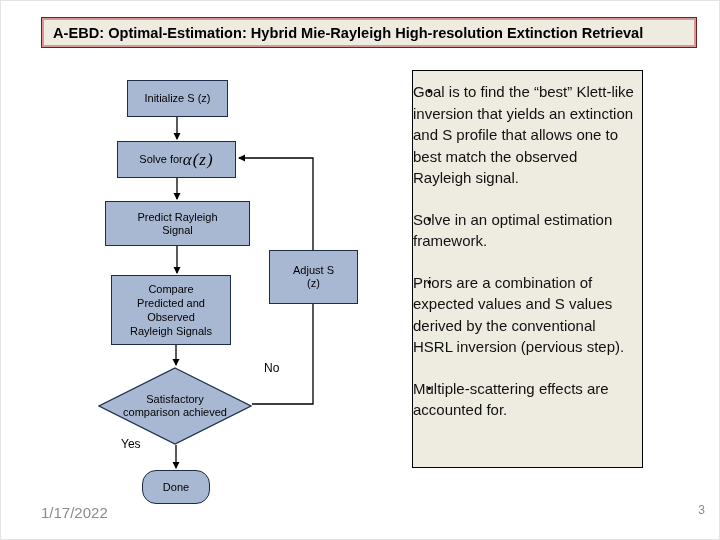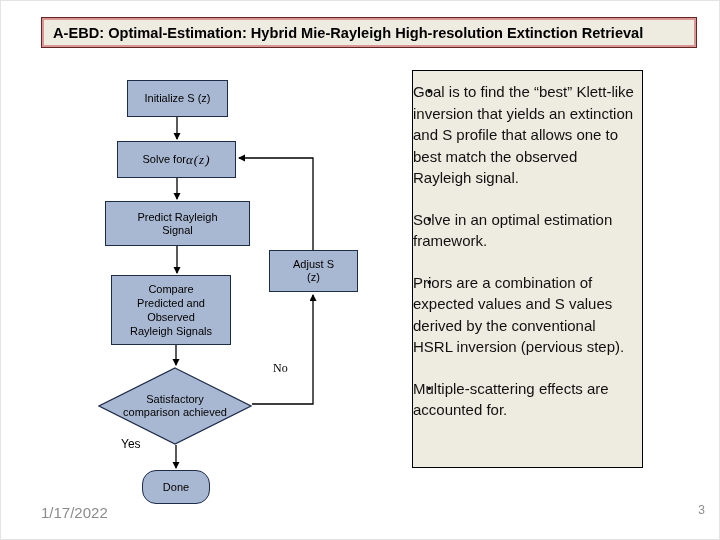--- a/index.html
+++ b/index.html
@@ -21,21 +21,21 @@
     letter-spacing:0px;white-space:nowrap;
   }
   
   .node{
     position:absolute;box-sizing:border-box;
     background:var(--node-fill,#a9b8d2);
     border:1.2px solid var(--node-border,#1c2c49);
     display:flex;align-items:center;justify-content:center;text-align:center;
     font-size:11px;color:#000;line-height:13px;padding:16px;
   }
-  .node .math{font-family:"Liberation Serif", serif;font-style:italic;font-size:13px;margin-left:0;letter-spacing:1px;}
+  .node .math{font-family:"Liberation Serif", serif;font-style:italic;font-size:17px;margin-left:0;letter-spacing:1px;}
   .stadium{border-radius:14px;}
   .diamond-wrap{position:absolute;}
   .diamond-wrap svg{position:absolute;left:0;top:0;}
   .diamond-label{
     position:absolute;left:0;top:0;width:100%;height:100%;
     display:flex;align-items:center;justify-content:center;text-align:center;
     font-size:11px;line-height:13px;color:#000;padding:0 22px;box-sizing:border-box;
   }
   .edge-label{position:absolute;font-size:12px;color:#000;}
   .connectors{position:absolute;left:0;top:0;pointer-events:none;}
@@ -84,34 +84,34 @@
 
   <div class="node" style="left:127px;top:80px;width:101px;height:37px;">Initialize S (z)</div>
 
   <div class="node" style="left:117px;top:141px;width:119px;height:37px;">
     <span>Solve for</span>
     <span class="math">α(z)</span>
   </div>
 
   <div class="node" style="left:105px;top:201px;width:145px;height:45px;">Predict Rayleigh Signal</div>
 
-  <div class="node" style="left:269px;top:250px;width:89px;height:42px;">Adjust S (z)</div>
+  <div class="node" style="left:269px;top:250px;width:89px;height:54px;">Adjust S (z)</div>
 
   <div class="node" style="left:111px;top:275px;width:120px;height:70px;line-height:14px;">Compare Predicted and Observed Rayleigh Signals</div>
 
   <div class="diamond-wrap" style="left:98px;top:367px;width:154px;height:78px;">
     <svg width="154" height="78" viewBox="0 0 154 78">
       <polygon points="77,1 153,39 77,77 1,39" style="fill:var(--node-fill,#a9b8d2);stroke:var(--node-border,#1c2c49);stroke-width:1.2;"></polygon>
     </svg>
     <div class="diamond-label">Satisfactory comparison achieved</div>
   </div>
 
   <div class="node stadium" style="left:142px;top:470px;width:68px;height:28px;">Done</div>
 
-  <div class="edge-label" style="left:273px;top:361px;font-family:Liberation Serif, serif;">No</div>
+  <div class="edge-label" style="left:264px;top:361px;">No</div>
   <div class="edge-label" style="left:121px;top:437px;">Yes</div>
 
   <div class="notes">
     <ul>
       <li>Goal is to find the “best” Klett-like inversion that yields an extinction and S profile that allows one to best match the observed Rayleigh signal.</li>
       <li>Solve in an optimal estimation framework.</li>
       <li>Priors are a combination of expected values and S values derived by the conventional HSRL inversion (pervious step).</li>
       <li>Multiple-scattering effects are accounted for.</li>
     </ul>
   </div>

